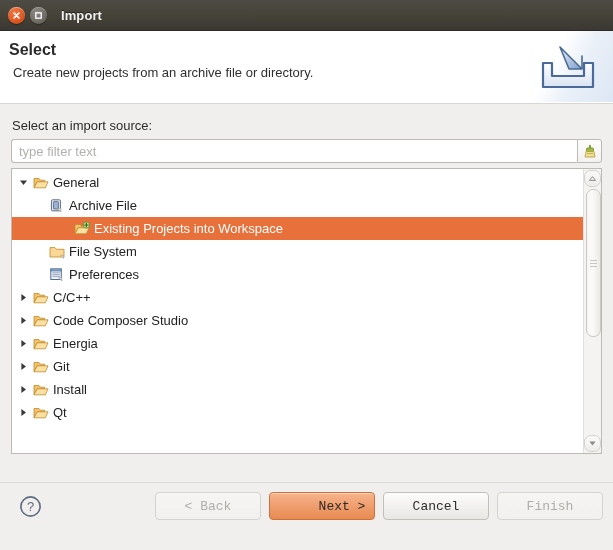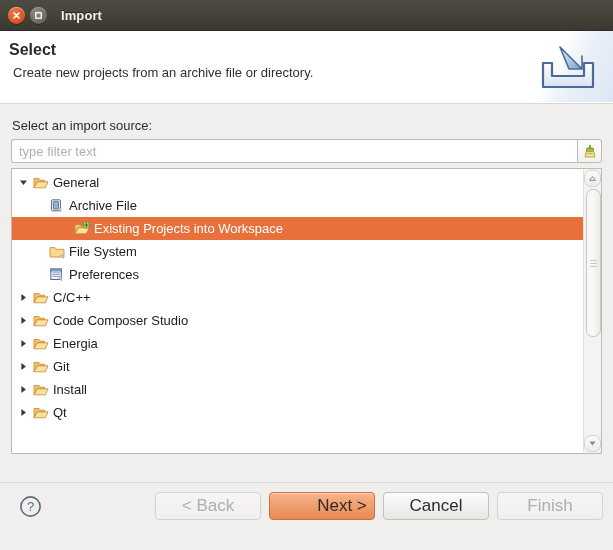--- a/index.html
+++ b/index.html
@@ -200,22 +200,22 @@
     position: absolute; left: 19px; top: 12px;
     cursor: pointer;
   }
   .btn-bar {
     position: absolute; right: 10px; top: 9px;
     display: flex; gap: 8px;
   }
   .btn {
     width: 106px; height: 28px;
     border-radius: 4px;
-    font-family: Liberation Sans, sans-serif;
-    font-size: 17px;
+    font-family: Liberation Mono, monospace;
+    font-size: 13px;
     display: flex; align-items: center; justify-content: center;
     box-sizing: border-box;
     border: 1px solid #c3c0bb;
     background: linear-gradient(to bottom,#fdfdfc 0%, #f2f1ef 50%, #e9e7e4 100%);
     color: #2d2d2d;
     cursor: pointer;
     user-select: none;
   }
   .btn.disabled {
     color: #b0aeaa;

